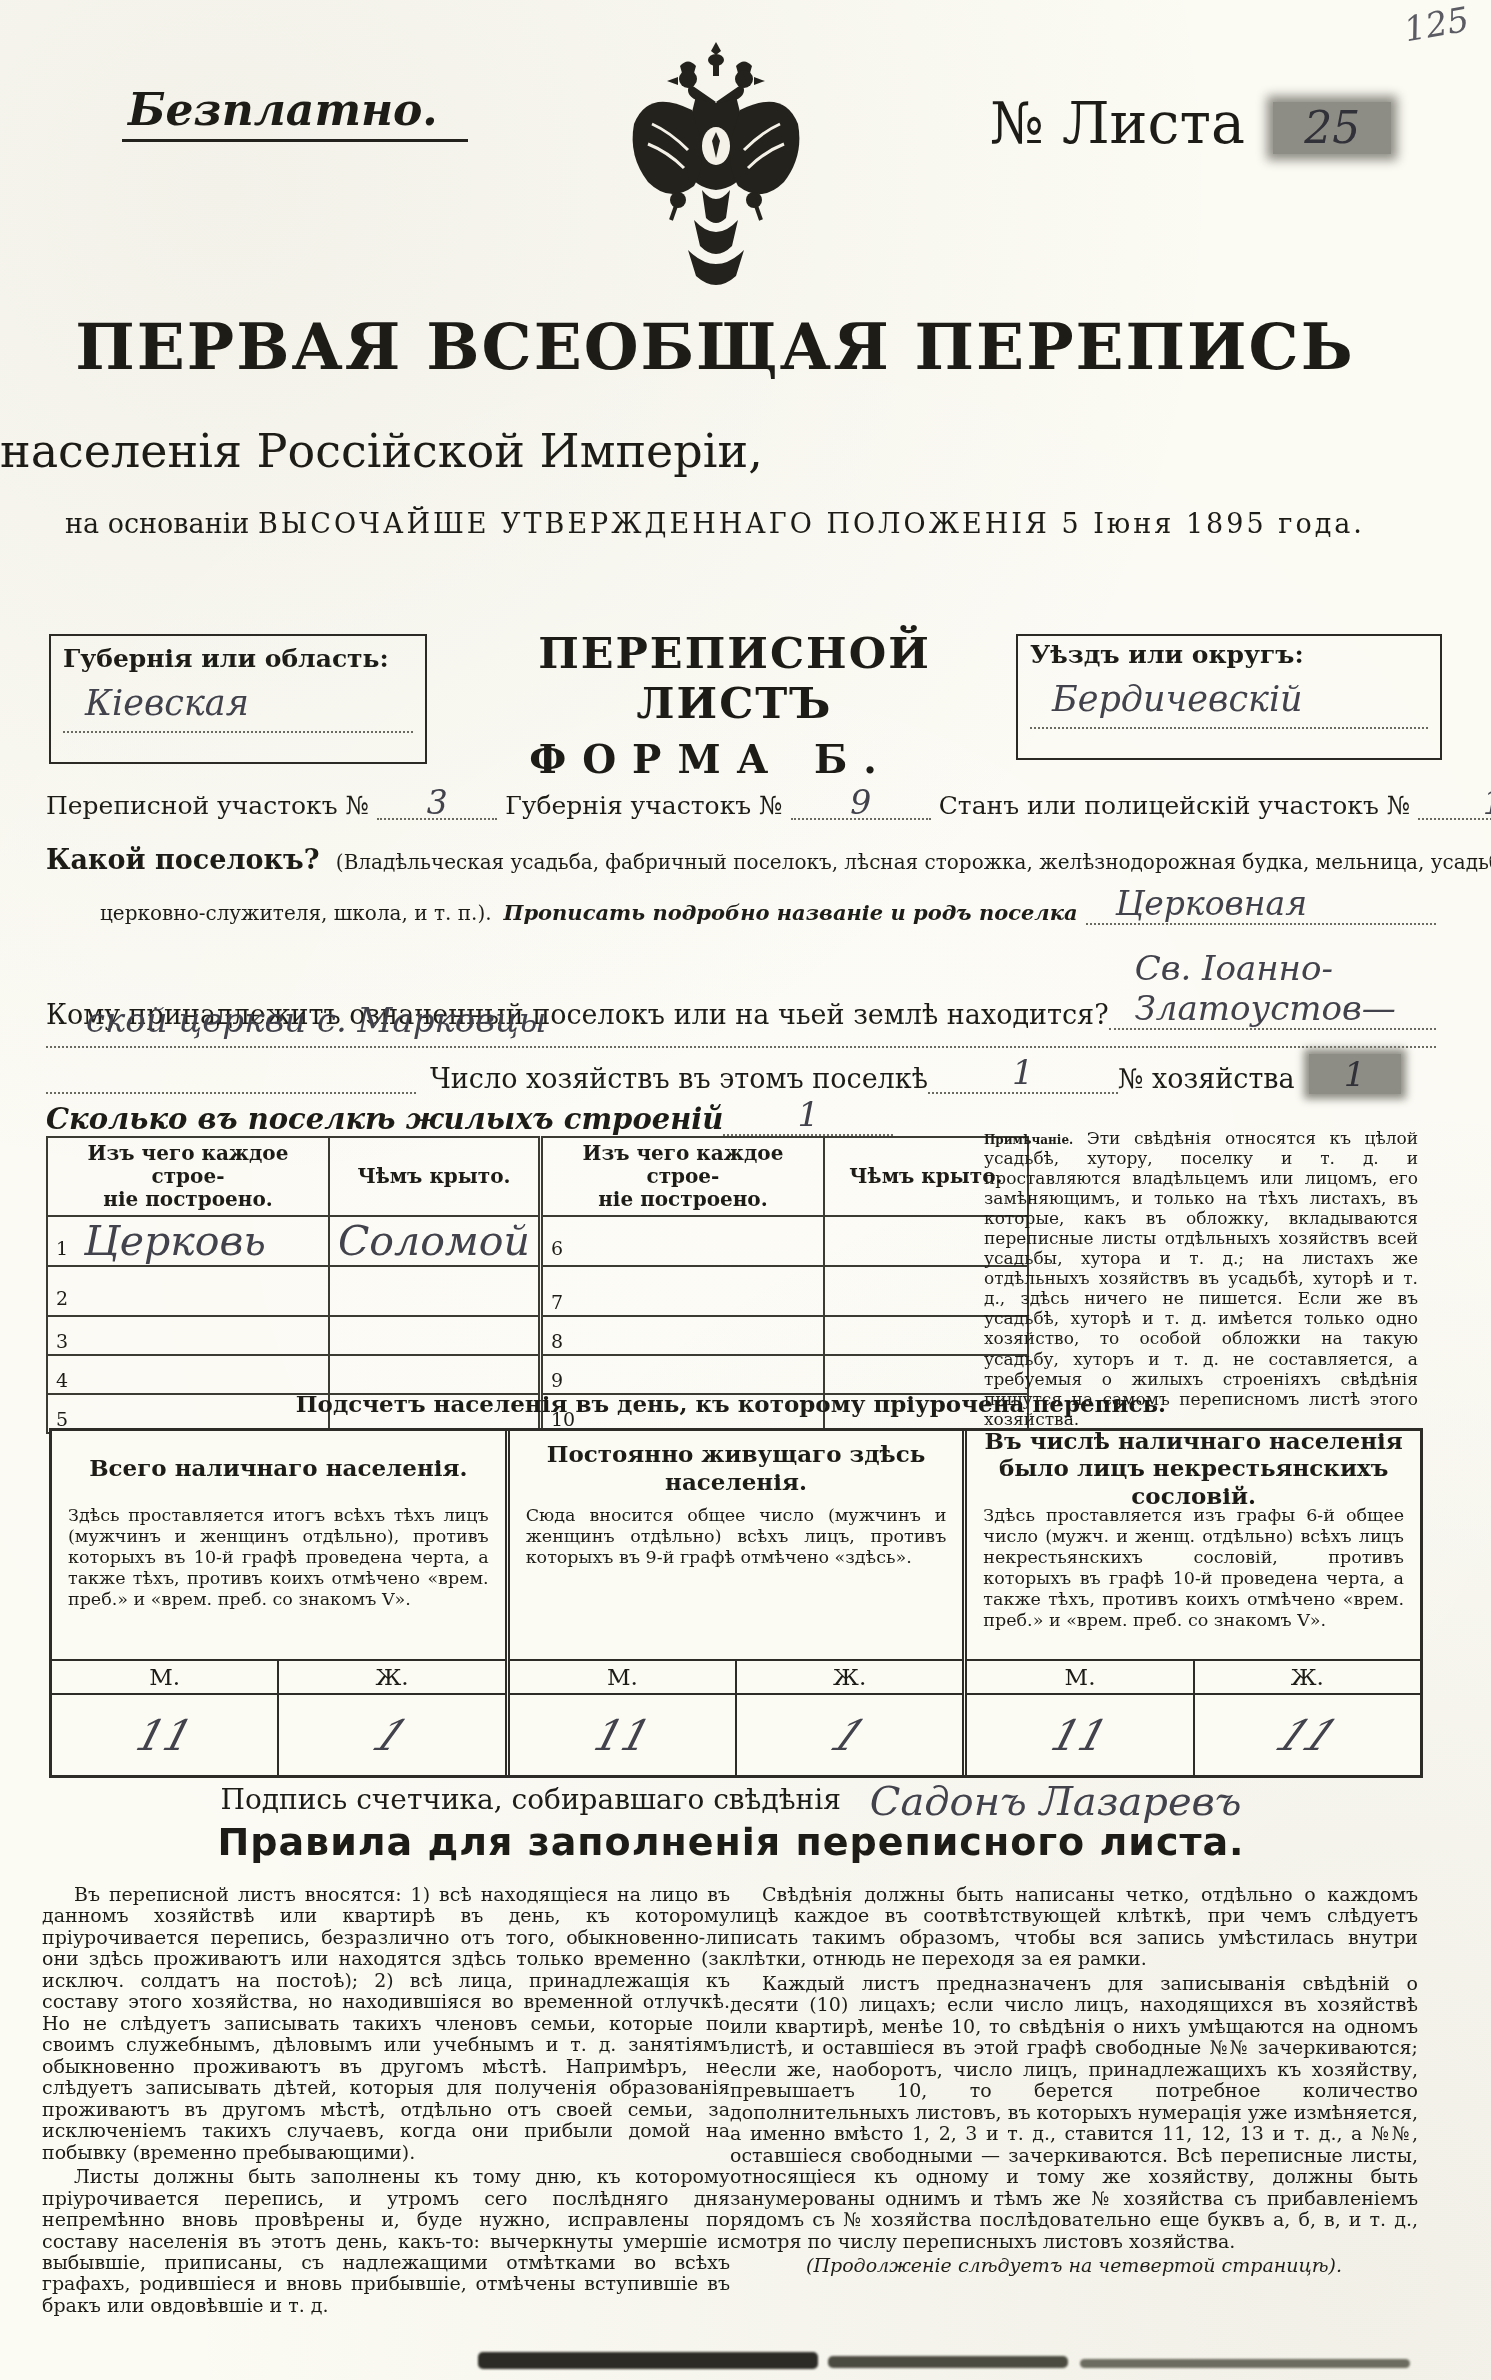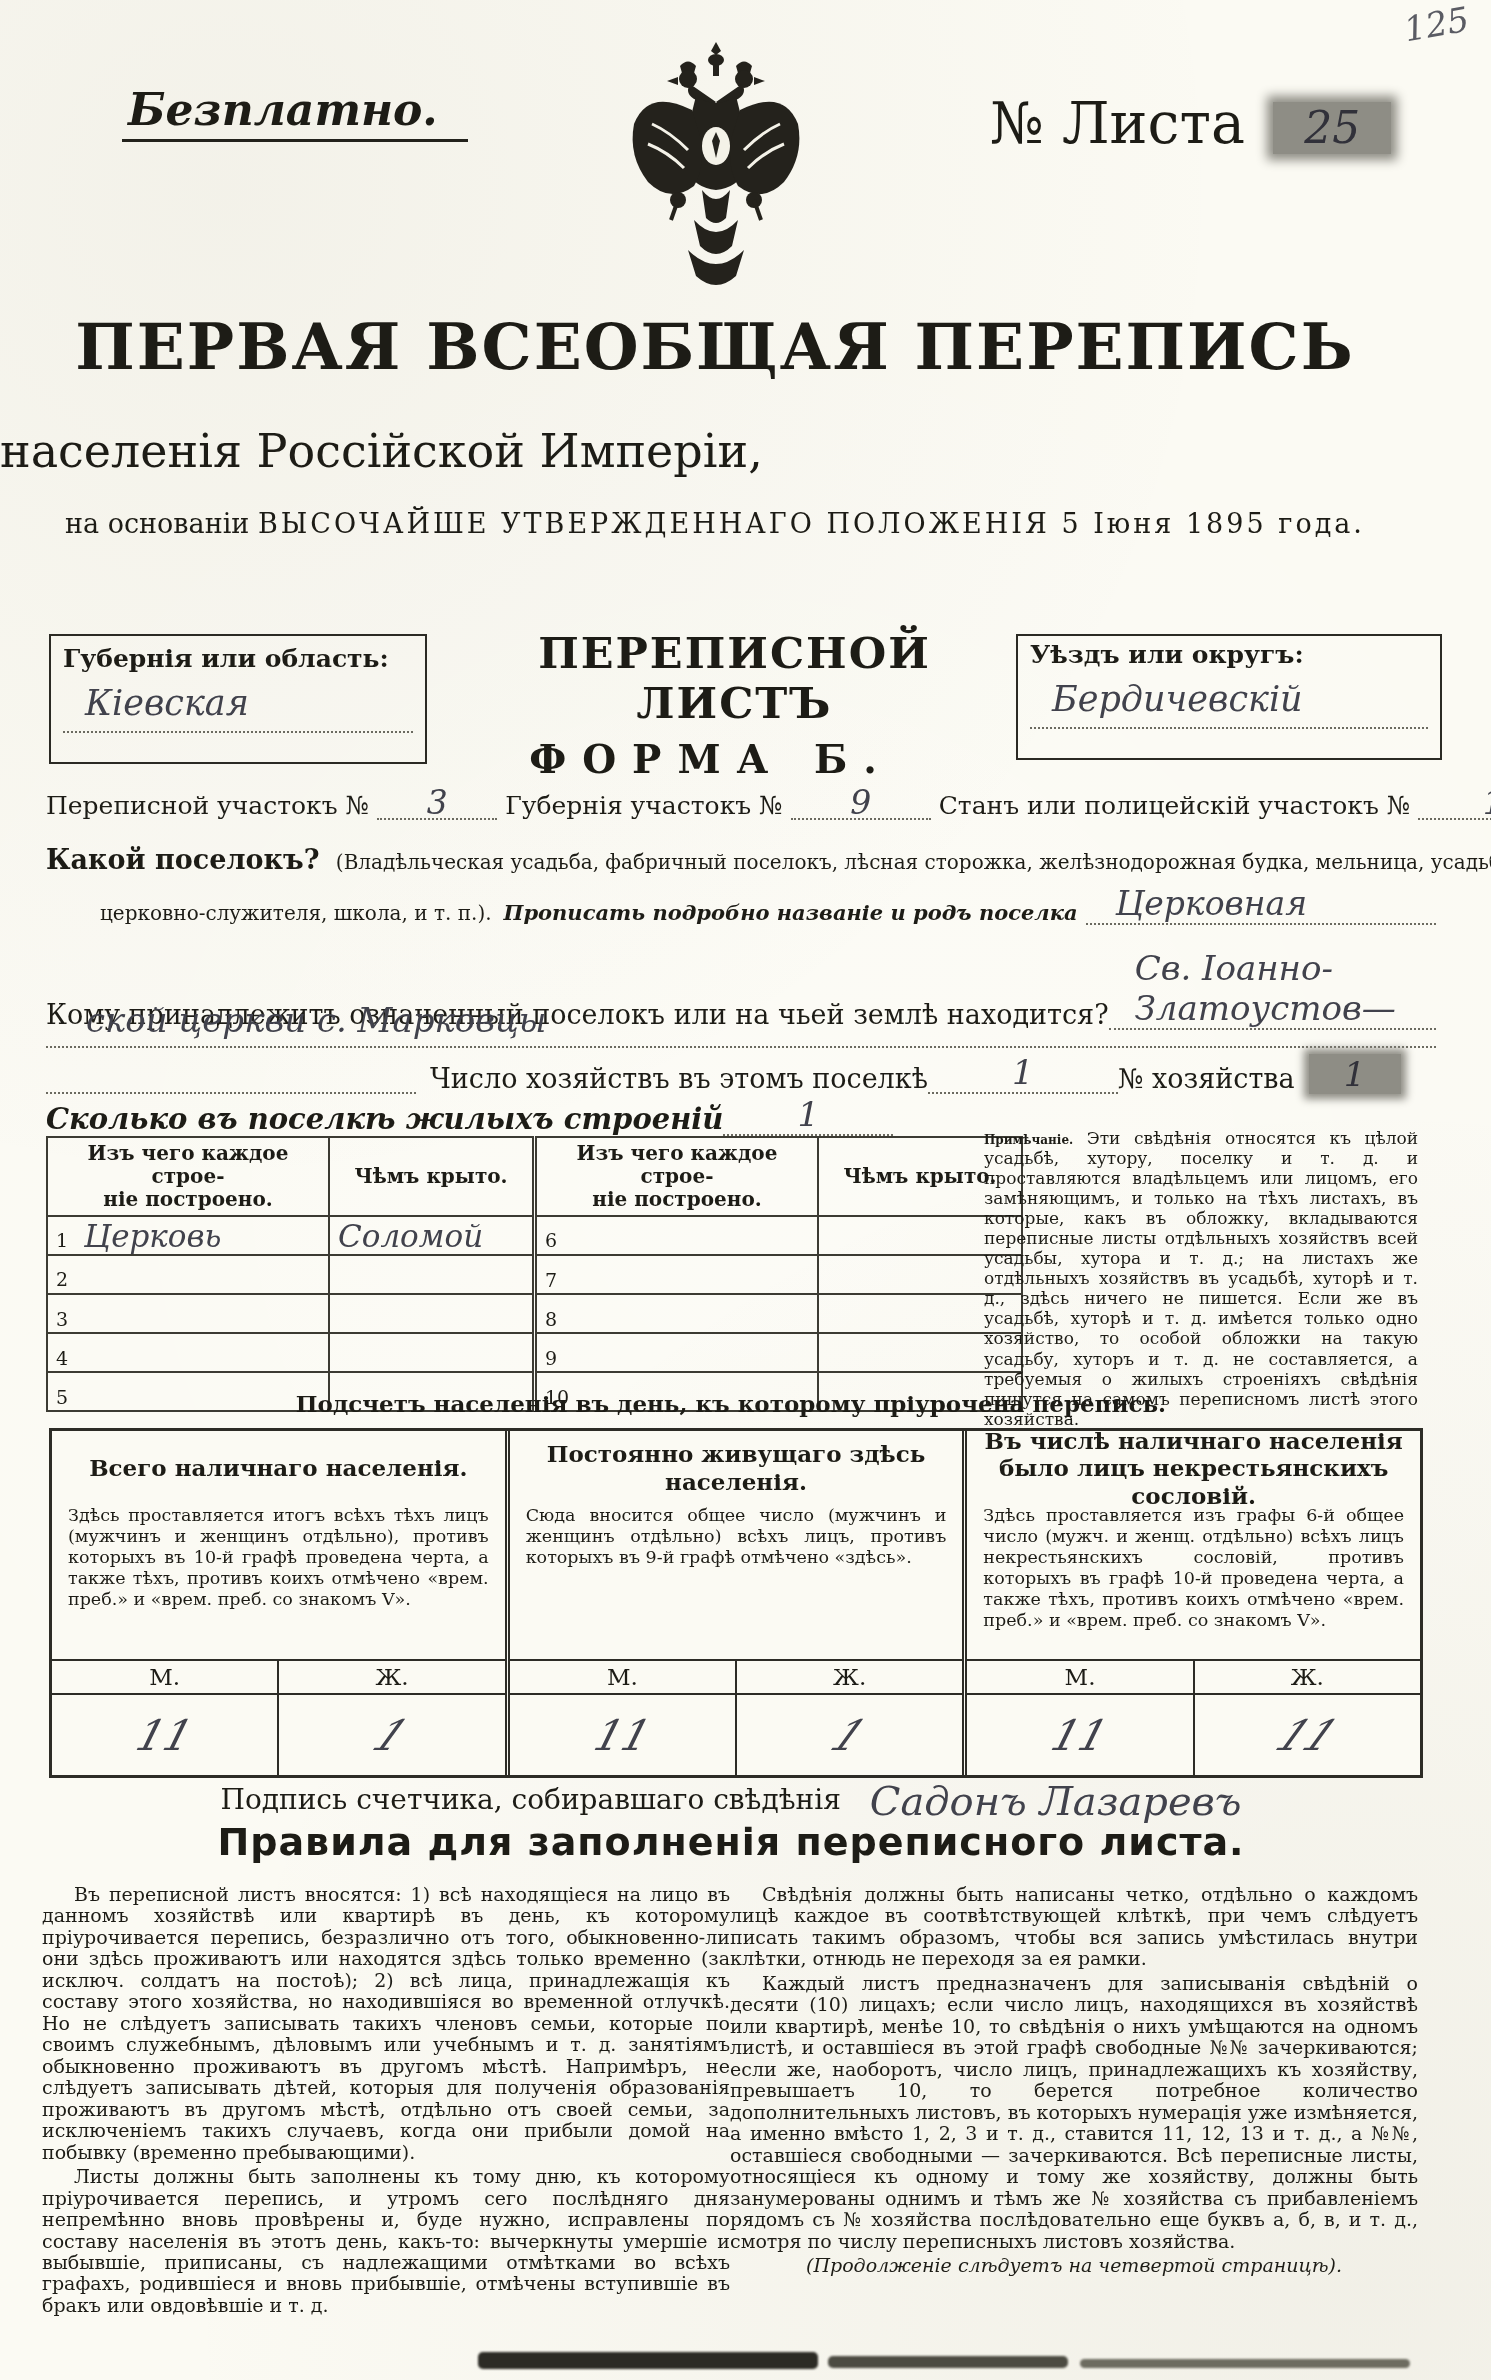--- a/index.html
+++ b/index.html
@@ -72,21 +72,21 @@
 
   
   .btable-wrap{position:absolute;left:46px;top:1136px;}
   table.btable{border-collapse:collapse;}
   .btable th,.btable td{border:2px solid #3c3b33;}
   .btable th{font-size:20px;font-weight:bold;text-align:center;white-space:pre-line;line-height:1.15;padding:4px 6px;height:48px;}
   .btable td{height:37px;font-size:26px;padding:0 8px;vertical-align:bottom;}
   .c-built{width:268px;} .c-roof{width:190px;}
   .halfsep{border-left:5px double #3c3b33 !important;}
   .rno{font-size:19px;font-style:normal;color:#1d1c16;margin-right:16px;font-family:"DejaVu Serif",serif;}
-  .bval{font-size:31px;}
+  .bval{font-size:41px;}
 
   
   .note{position:absolute;left:984px;top:1128px;width:434px;font-size:17px;line-height:1.18;text-align:justify;}
   .note .nt{font-weight:bold;font-size:12px;}
 
   
   .poptitle{position:absolute;left:0;top:1390px;width:1462px;text-align:center;font-size:23px;font-weight:bold;}
   .ptable{position:absolute;left:49px;top:1428px;width:1368px;border:3px solid #2d2c26;display:flex;background:#fbfaf3;}
   .pcol{flex:1;display:flex;flex-direction:column;border-right:5px double #2d2c26;}
   .pcol:last-child{border-right:none;}

